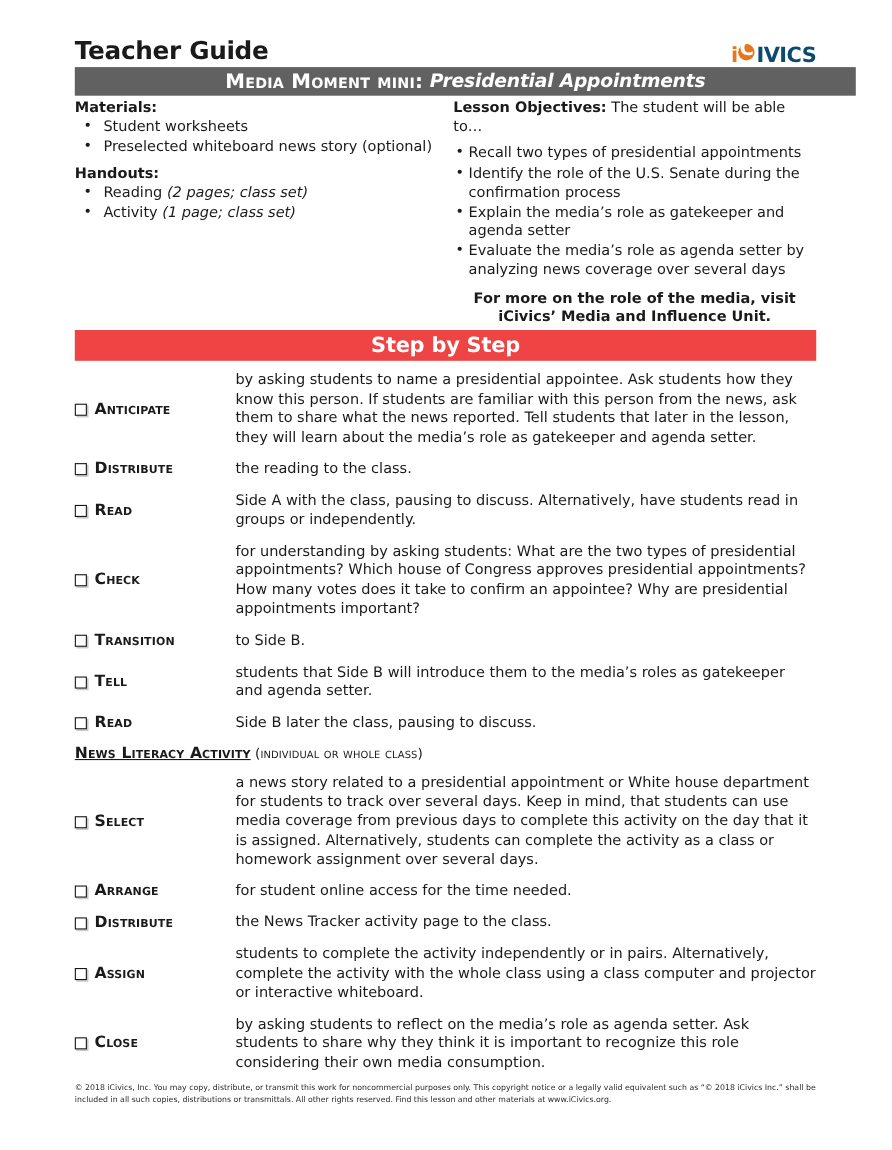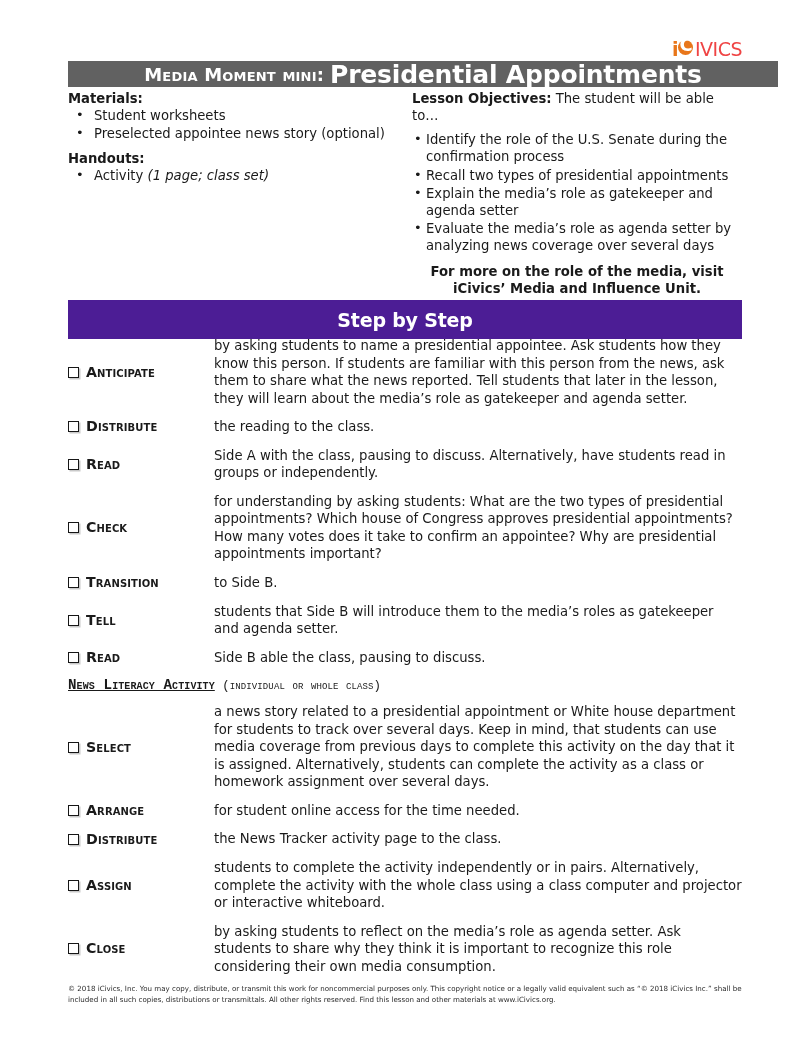--- a/index.html
+++ b/index.html
@@ -75,22 +75,22 @@
   }
   .logo .logo-c {
     position: absolute;
     left: 1.5px;
     top: -1px;
     color: #ffffff;
     font-weight: bold;
     font-size: 18px;
   }
   .logo .logo-rest {
-    color: #ef4444;
-    font-weight: normal;
+    color: #0c4a6e;
+    font-weight: bold;
     font-size: 19px;
     text-align: center;
   }
 
   
   .title-bar {
     position: absolute;
     left: 68px;
     top: 61px;
     width: 710px;
@@ -103,23 +103,24 @@
     box-sizing: border-box;
   }
   .title-bar .mm {
     font-variant: small-caps;
     font-weight: bold;
     font-size: 18px;
     letter-spacing: 0.2px;
   }
   .title-bar .lesson-name {
     font-weight: bold;
-    font-size: 25px;
+    font-size: 17px;
     margin-left: 6px;
     letter-spacing: -0.2px;
+    font-style: italic;
   }
 
   
   .col-left {
     position: absolute;
     left: 68px;
     top: 90px;
     width: 330px;
     font-size: 13.2px;
     line-height: 1.30;
@@ -174,22 +175,22 @@
     font-size: 13.2px;
     padding: 0 10px;
   }
 
   
   .step-bar {
     position: absolute;
     left: 68px;
     top: 300px;
     width: 674px;
-    height: 39px;
-    background: #4c1d95;
+    height: 28px;
+    background: #ef4444;
     color: #ffffff;
     display: flex;
     align-items: center;
     justify-content: center;
     font-weight: bold;
     font-size: 19px;
     letter-spacing: -0.2px;
   }
 
   
@@ -231,21 +232,20 @@
     line-height: 1.2;
   }
   .step-text {
     flex: 1 1 auto;
     font-size: 13.2px;
     line-height: 1.33;
   }
   .subhead {
     margin: 0 0 10px 0;
     font-size: 13px;
-    font-family: Liberation Mono, monospace;
   }
   .subhead .sh-title {
     font-variant: small-caps;
     font-weight: bold;
     font-size: 14.2px;
     text-decoration: underline;
     letter-spacing: 0.1px;
   }
   .subhead .sh-sub {
     font-variant: small-caps;
@@ -264,54 +264,56 @@
     color: #2a2a2a;
     text-align: left;
   }
 </style>
 </head>
 <body>
 
 <div class="page">
 
   <div class="header-row">
+    <div class="doc-title">Teacher Guide</div>
     <div class="logo">
       <span class="logo-i">i</span>
       <span class="logo-c-wrap">
         <span class="logo-c-dot"></span>
         <span class="logo-c">C</span>
       </span>
       <span class="logo-rest">IVICS</span>
     </div>
   </div>
 
   <div class="title-bar">
     <span class="mm">Media Moment mini:</span>
     <span class="lesson-name">Presidential Appointments</span>
   </div>
 
   <div class="col-left">
     <p class="section-label">Materials:</p>
     <ul class="bullets">
       <li>Student worksheets</li>
-      <li>Preselected appointee news story (optional)</li>
+      <li>Preselected whiteboard news story (optional)</li>
     </ul>
     <p class="section-label">Handouts:</p>
     <ul class="bullets">
+      <li><span>Reading </span><span class="it">(2 pages; class set)</span></li>
       <li><span>Activity </span><span class="it">(1 page; class set)</span></li>
     </ul>
   </div>
 
   <div class="col-right">
     <p class="lead">
       <b>Lesson Objectives:</b><span> The student will be able to…</span>
     </p>
     <ul class="bullets tight">
+      <li>Recall two types of presidential appointments</li>
       <li>Identify the role of the U.S. Senate during the confirmation process</li>
-      <li>Recall two types of presidential appointments</li>
       <li>Explain the media’s role as gatekeeper and agenda setter</li>
       <li>Evaluate the media’s role as agenda setter by analyzing news coverage over several days</li>
     </ul>
     <p class="note">For more on the role of the media, visit iCivics’ Media and Influence Unit.</p>
   </div>
 
   <div class="step-bar">Step by Step</div>
 
   <div class="steps">
 
@@ -361,21 +363,21 @@
         <span class="step-name">Tell</span>
       </div>
       <div class="step-text">students that Side B will introduce them to the media’s roles as gatekeeper and agenda setter.</div>
     </div>
 
     <div class="step">
       <div class="step-label">
         <span class="checkbox"></span>
         <span class="step-name">Read</span>
       </div>
-      <div class="step-text">Side B able the class, pausing to discuss.</div>
+      <div class="step-text">Side B later the class, pausing to discuss.</div>
     </div>
 
     <div class="subhead">
       <span class="sh-title">News Literacy Activity</span><span class="sh-sub"> (individual or whole class)</span>
     </div>
 
     <div class="step">
       <div class="step-label">
         <span class="checkbox"></span>
         <span class="step-name">Select</span>

